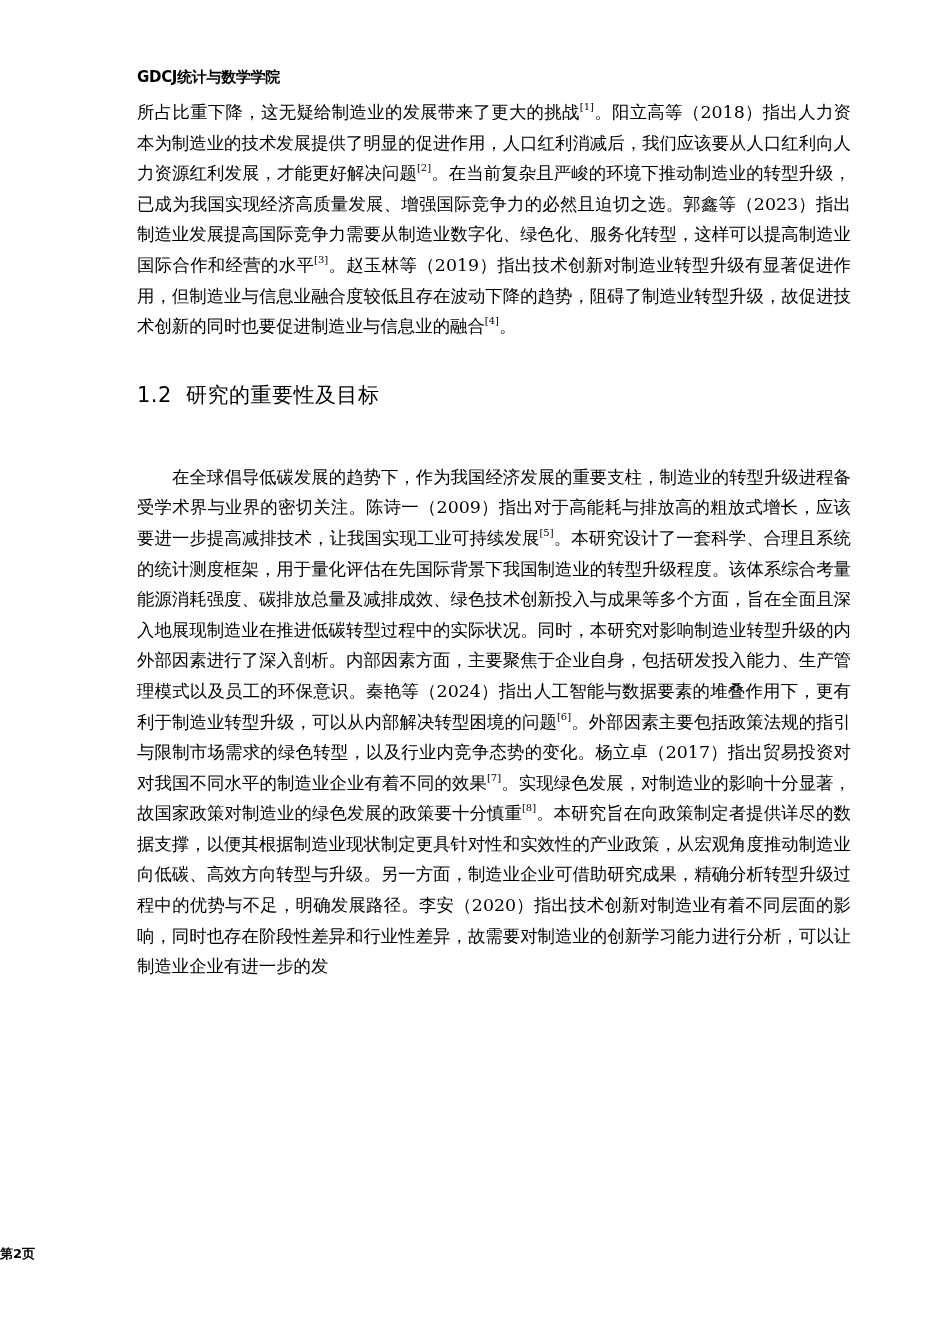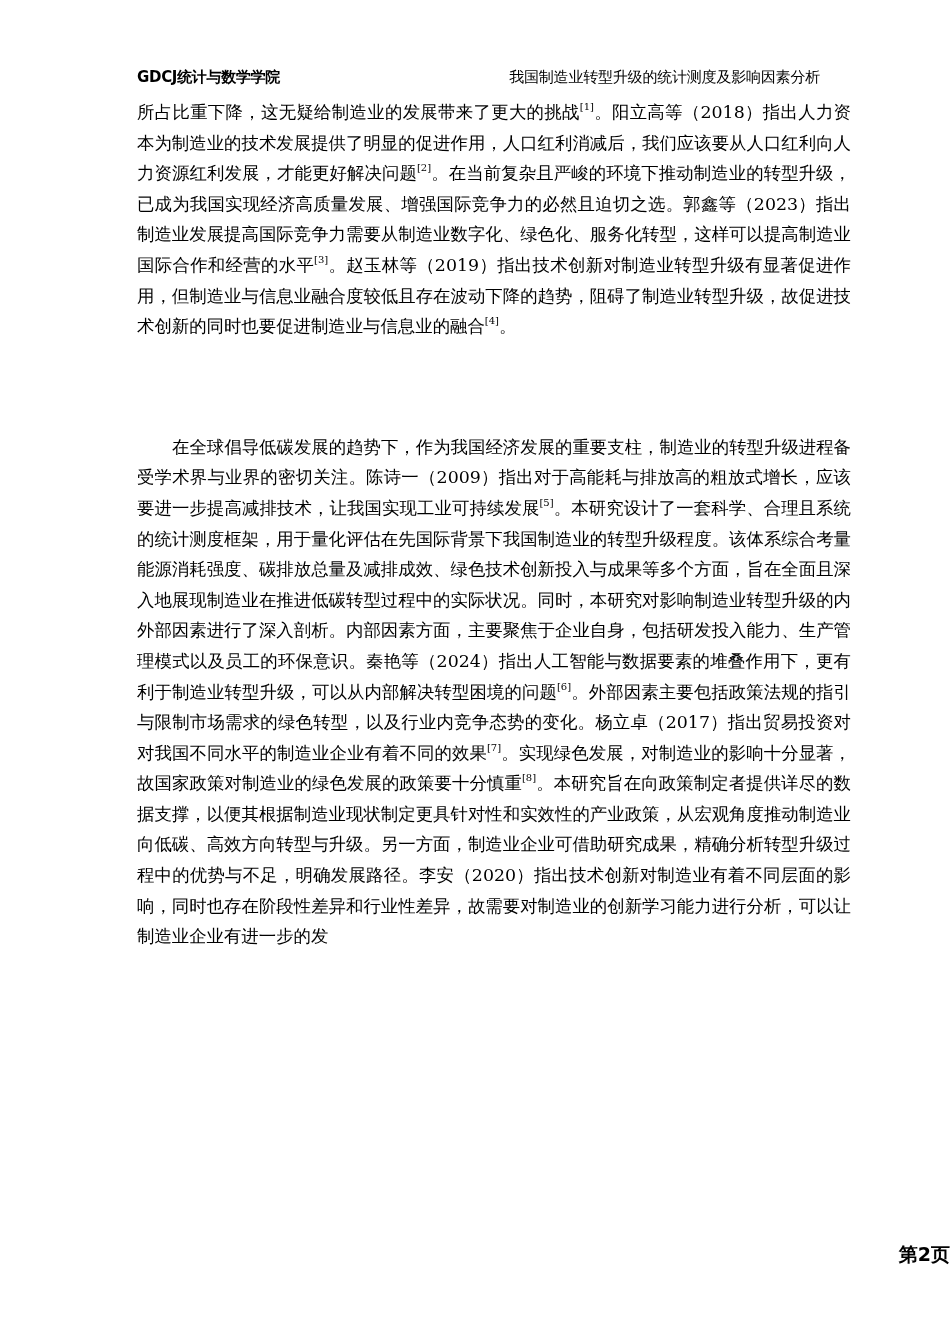--- a/index.html
+++ b/index.html
@@ -68,41 +68,41 @@
       font-weight: normal;
       font-size: 21px;
       line-height: 30px;
       letter-spacing: 0.5px;
     }
     .page-footer {
       position: absolute;
       top: 1243px;
       left: 0;
       width: 950px;
-      text-align: right;
+      text-align: left;
       font-family: "DejaVu Sans", "Liberation Sans", sans-serif;
       font-weight: bold;
-      font-size: 19px;
+      font-size: 13px;
       line-height: 22px;
     }
   </style>
 </head>
 <body>
 
 <div class="page-header">
   <span class="header-left">GDCJ统计与数学学院</span>
-  <span class="header-right">我国制造业转型升级的统计测度及影响因素分析</span>
 </div>
 
 <div class="content">
 
   <p class="para"><span>所占比重下降，这无疑给制造业的发展带来了更大的挑战</span><sup class="ref">[1]</sup><span>。阳立高等（2018）指出人力资本为制造业的技术发展提供了明显的促进作用，人口红利消减后，我们应该要从人口红利向人力资源红利发展，才能更好解决问题</span><sup class="ref">[2]</sup><span>。在当前复杂且严峻的环境下推动制造业的转型升级，已成为我国实现经济高质量发展、增强国际竞争力的必然且迫切之选。郭鑫等（2023）指出制造业发展提高国际竞争力需要从制造业数字化、绿色化、服务化转型，这样可以提高制造业国际合作和经营的水平</span><sup class="ref">[3]</sup><span>。赵玉林等（2019）指出技术创新对制造业转型升级有显著促进作用，但制造业与信息业融合度较低且存在波动下降的趋势，阻碍了制造业转型升级，故促进技术创新的同时也要促进制造业与信息业的融合</span><sup class="ref">[4]</sup><span>。</span></p>
 
 
   <div style="height: 38px;"></div>
+  <h2 class="section-heading"><span>1.2</span><span style="display:inline-block;width:14px;"></span><span>研究的重要性及目标</span></h2>
   <div style="height: 52px;"></div>
 
   <p class="para indent"><span>在全球倡导低碳发展的趋势下，作为我国经济发展的重要支柱，制造业的转型升级进程备受学术界与业界的密切关注。陈诗一（2009）指出对于高能耗与排放高的粗放式增长，应该要进一步提高减排技术，让我国实现工业可持续发展</span><sup class="ref">[5]</sup><span>。本研究设计了一套科学、合理且系统的统计测度框架，用于量化评估在先国际背景下我国制造业的转型升级程度。该体系综合考量能源消耗强度、碳排放总量及减排成效、绿色技术创新投入与成果等多个方面，旨在全面且深入地展现制造业在推进低碳转型过程中的实际状况。同时，本研究对影响制造业转型升级的内外部因素进行了深入剖析。内部因素方面，主要聚焦于企业自身，包括研发投入能力、生产管理模式以及员工的环保意识。秦艳等（2024）指出人工智能与数据要素的堆叠作用下，更有利于制造业转型升级，可以从内部解决转型困境的问题</span><sup class="ref">[6]</sup><span>。外部因素主要包括政策法规的指引与限制市场需求的绿色转型，以及行业内竞争态势的变化。杨立卓（2017）指出贸易投资对对我国不同水平的制造业企业有着不同的效果</span><sup class="ref">[7]</sup><span>。实现绿色发展，对制造业的影响十分显著，故国家政策对制造业的绿色发展的政策要十分慎重</span><sup class="ref">[8]</sup><span>。本研究旨在向政策制定者提供详尽的数据支撑，以便其根据制造业现状制定更具针对性和实效性的产业政策，从宏观角度推动制造业向低碳、高效方向转型与升级。另一方面，制造业企业可借助研究成果，精确分析转型升级过程中的优势与不足，明确发展路径。李安（2020）指出技术创新对制造业有着不同层面的影响，同时也存在阶段性差异和行业性差异，故需要对制造业的创新学习能力进行分析，可以让制造业企业有进一步的发</span></p>
 
 </div>
 
 <div class="page-footer">
   <span>第2页</span>
 </div>
 

